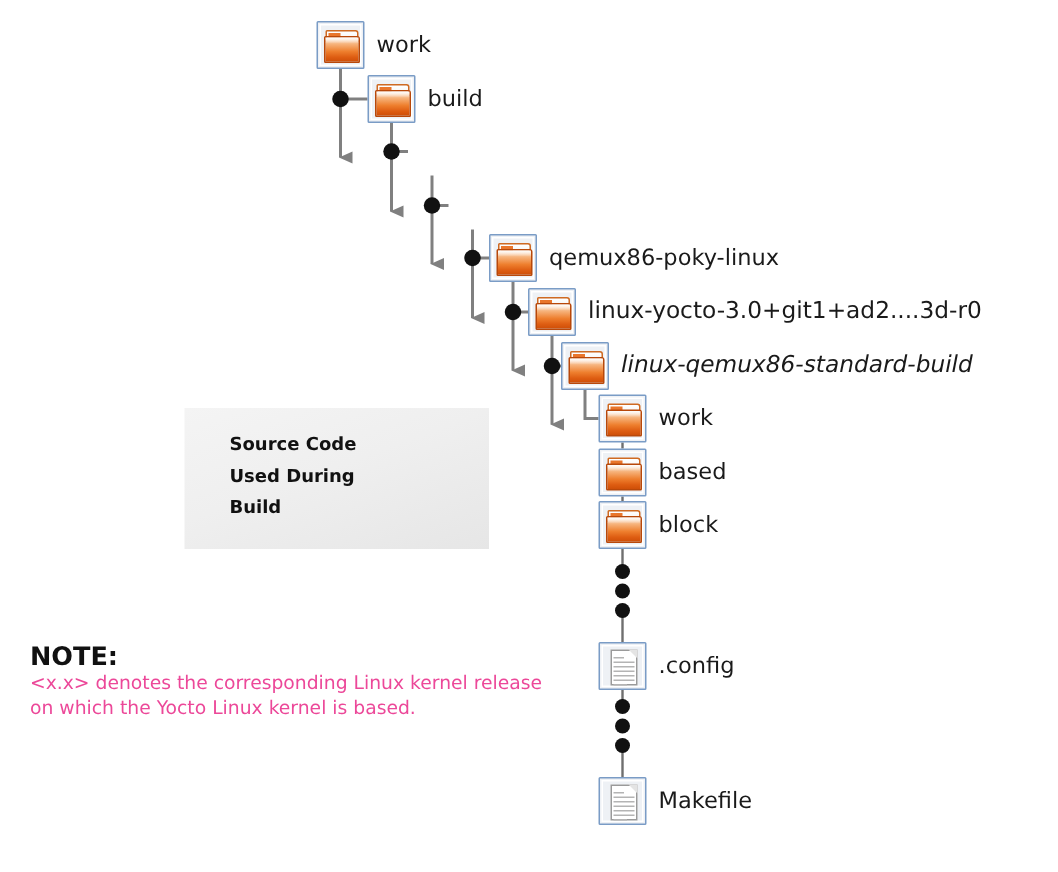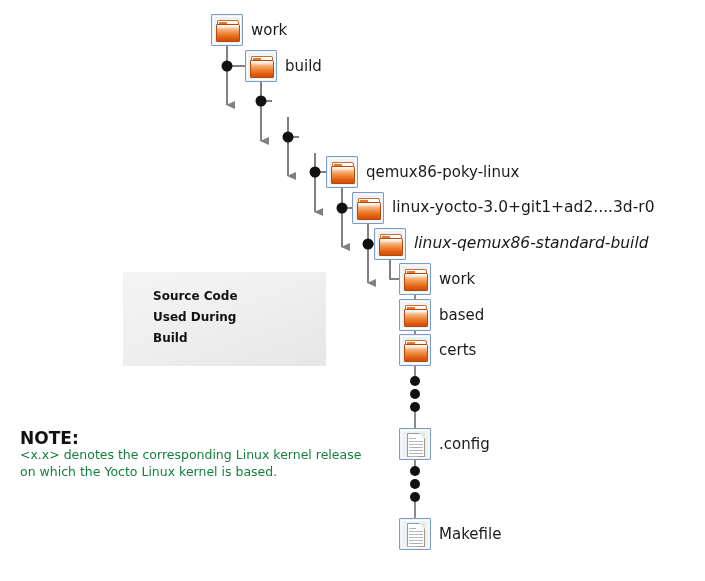--- a/index.html
+++ b/index.html
@@ -103,21 +103,21 @@
   }
   #srcbox .boxtext{
     position:absolute;left:30px;top:14px;
     font-weight:bold;font-size:12px;color:#111;line-height:21px;
     white-space:pre-line;
   }
 
   
   #note{position:absolute;left:20px;top:430px;width:360px;}
   #note .note-title{font-weight:bold;font-size:17px;color:#111;line-height:16px;}
-  #note .note-body{font-size:12.5px;color:#15803d;line-height:17px;}
+  #note .note-body{font-size:12.5px;color:#ec4899;line-height:17px;}
 </style>
 </head>
 <body>
 
 <div id="canvas">
 
   <svg id="edges" viewBox="0 0 705 581" xmlns="http://www.w3.org/2000/svg">
     <defs>
       <marker id="arrowdown" markerWidth="10" markerHeight="10" refX="5" refY="8" orient="auto" markerUnits="userSpaceOnUse">
         <path d="M1,0 L9,0 L5,9 Z" fill="#808080"></path>
@@ -246,21 +246,21 @@
     <span class="label">based</span>
   </div>
 
   <div class="node" style="left:399px;top:334px;width:200px;height:32px;">
     <span class="ico">
       <span class="folder-frame">
           <span class="folder-back"></span>
           <span class="folder-front"></span>
         </span>
     </span>
-    <span class="label">certs</span>
+    <span class="label">block</span>
   </div>
 
   <div class="node" style="left:399px;top:428px;width:200px;height:32px;">
     <span class="ico">
       <span class="file-frame">
         <span class="file-page"></span>
         <span class="file-lines">
             <i></i>
             <i></i>
             <i></i>

